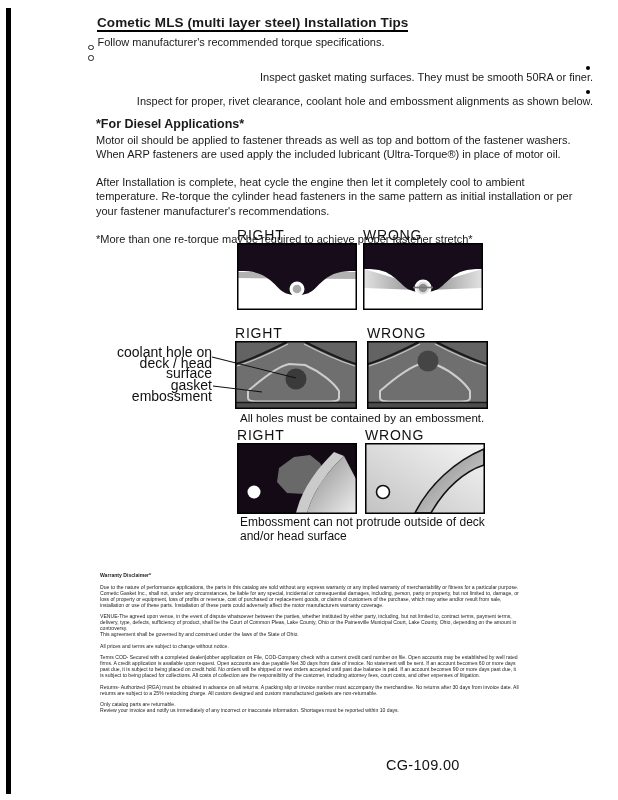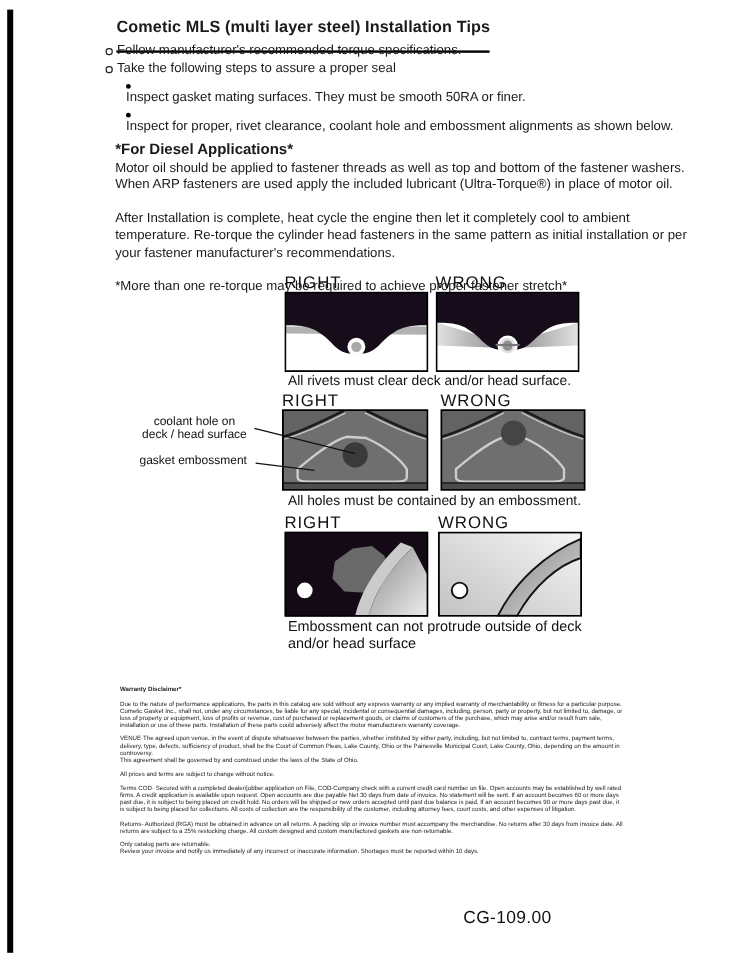--- a/index.html
+++ b/index.html
@@ -1,33 +1,33 @@
 <!DOCTYPE html>
 <html><head>
 <meta charset="utf-8">
 <style>
   html,body{margin:0;padding:0;background:#ffffff;}
   .page{position:relative;width:618px;height:800px;background:#ffffff;overflow:hidden;
         font-family:"Liberation Sans",sans-serif;color:#1a1a1a;}
   .left-bar{position:absolute;left:6px;top:8px;width:5px;height:786px;background:#000;}
   .title{position:absolute;left:97px;top:15px;font-size:13.5px;font-weight:bold;
-         border-bottom:2px solid #000;padding-bottom:12px;letter-spacing:0.1px;}
+         border-bottom:2px solid #000;padding-bottom:0;letter-spacing:0.1px;}
   .tips{position:absolute;left:88px;top:35px;width:505px;font-size:11px;line-height:15px;}
-  .brow{display:flex;align-items:flex-start;}
+  .brow{display:flex;align-items:flex-end;}
   .dot-open{width:3.5px;height:3.5px;border:1px solid #222;border-radius:50%;margin:5px 4px 0 0;flex:none;}
   .dot-fill{width:4px;height:4px;background:#000;border-radius:50%;margin:5px 3px 0 0;flex:none;}
   .sub{margin-left:17px;flex-direction:column;}
   .diesel{position:absolute;left:96px;top:117px;width:484px;font-size:11px;line-height:14.6px;}
   .diesel .dh{font-size:12.5px;font-weight:bold;margin:0 0 1px 0;}
   .diesel p{margin:0 0 13px 0;}
   .dlabel{position:absolute;width:120px;text-align:left;font-size:14px;letter-spacing:0.8px;color:#111;}
   .dbox{position:absolute;}
   .dcaption{position:absolute;font-size:11.5px;color:#111;}
   .dcaption2{position:absolute;font-size:12px;line-height:13.5px;color:#111;}
-  .ptr-label{position:absolute;text-align:center;font-size:10px;line-height:10.5px;color:#111;}
+  .ptr-label{position:absolute;text-align:right;font-size:14px;line-height:10.5px;color:#111;}
   .ptr-lines{position:absolute;left:210px;top:350px;}
   .warranty{position:absolute;left:100px;top:573px;width:420px;font-size:5.1px;line-height:5.95px;color:#222;}
   .warranty .wh{font-weight:bold;margin:0 0 6px 0;}
   .warranty p{margin:0 0 5.6px 0;}
   .footer-code{position:absolute;left:386px;top:757px;font-size:14.5px;color:#111;letter-spacing:0.3px;}
 </style>
 </head>
 <body>
 
 <div class="page">
@@ -36,21 +36,20 @@
 
   <div class="title">Cometic MLS (multi layer steel) Installation Tips</div>
 
   <div class="tips">
     <div class="brow">
       <span class="dot-open"></span>
       <span>Follow manufacturer's recommended torque specifications.</span>
     </div>
     <div class="brow">
       <span class="dot-open"></span>
-      <span>Take the following steps to assure a proper seal</span>
     </div>
     <div class="brow sub">
       <span class="dot-fill"></span>
       <span>Inspect gasket mating surfaces.  They must be smooth 50RA or finer.</span>
     </div>
     <div class="brow sub">
       <span class="dot-fill"></span>
       <span>Inspect for proper, rivet clearance, coolant hole and embossment alignments as shown below.</span>
     </div>
   </div>
@@ -88,21 +87,20 @@
     <rect width="120" height="67" fill="#ffffff"></rect>
     <polygon points="1,26 55,42 57,47 1,45" fill="url(#g1L)"></polygon>
     <polygon points="119,26 65,42 63,47 119,45" fill="url(#g1R)"></polygon>
     <path d="M1,1 H119 V26 C102,26 97,28 88,35 C78,43 77,49 60,49 C43,49 42,43 32,35 C23,28 18,26 1,26 Z" fill="#170d1a"></path>
     <circle cx="60" cy="45" r="7.5" fill="#e0e0e0" stroke="#ffffff" stroke-width="2"></circle>
     <circle cx="60" cy="45" r="4.2" fill="#8f8f8f"></circle>
     <line x1="50" y1="44.5" x2="70" y2="44.5" stroke="#777" stroke-width="1.6"></line>
     <rect x="0.75" y="0.75" width="118.5" height="65.5" fill="none" stroke="#000" stroke-width="1.5"></rect>
   </svg>
 
-  <div class="dcaption" style="left:240px;top:312px;">All rivets must clear deck and/or head surface.</div>
 
   <div class="dlabel" style="left:235px;top:325px;width:122px;">RIGHT</div>
   <div class="dlabel" style="left:367px;top:325px;width:121px;">WRONG</div>
 
   <div class="ptr-label" style="left:112px;top:347px;width:100px;">
     <div>coolant hole on</div>
     <div>deck / head surface</div>
   </div>
   <div class="ptr-label" style="left:110px;top:380px;width:102px;">gasket embossment</div>
 

